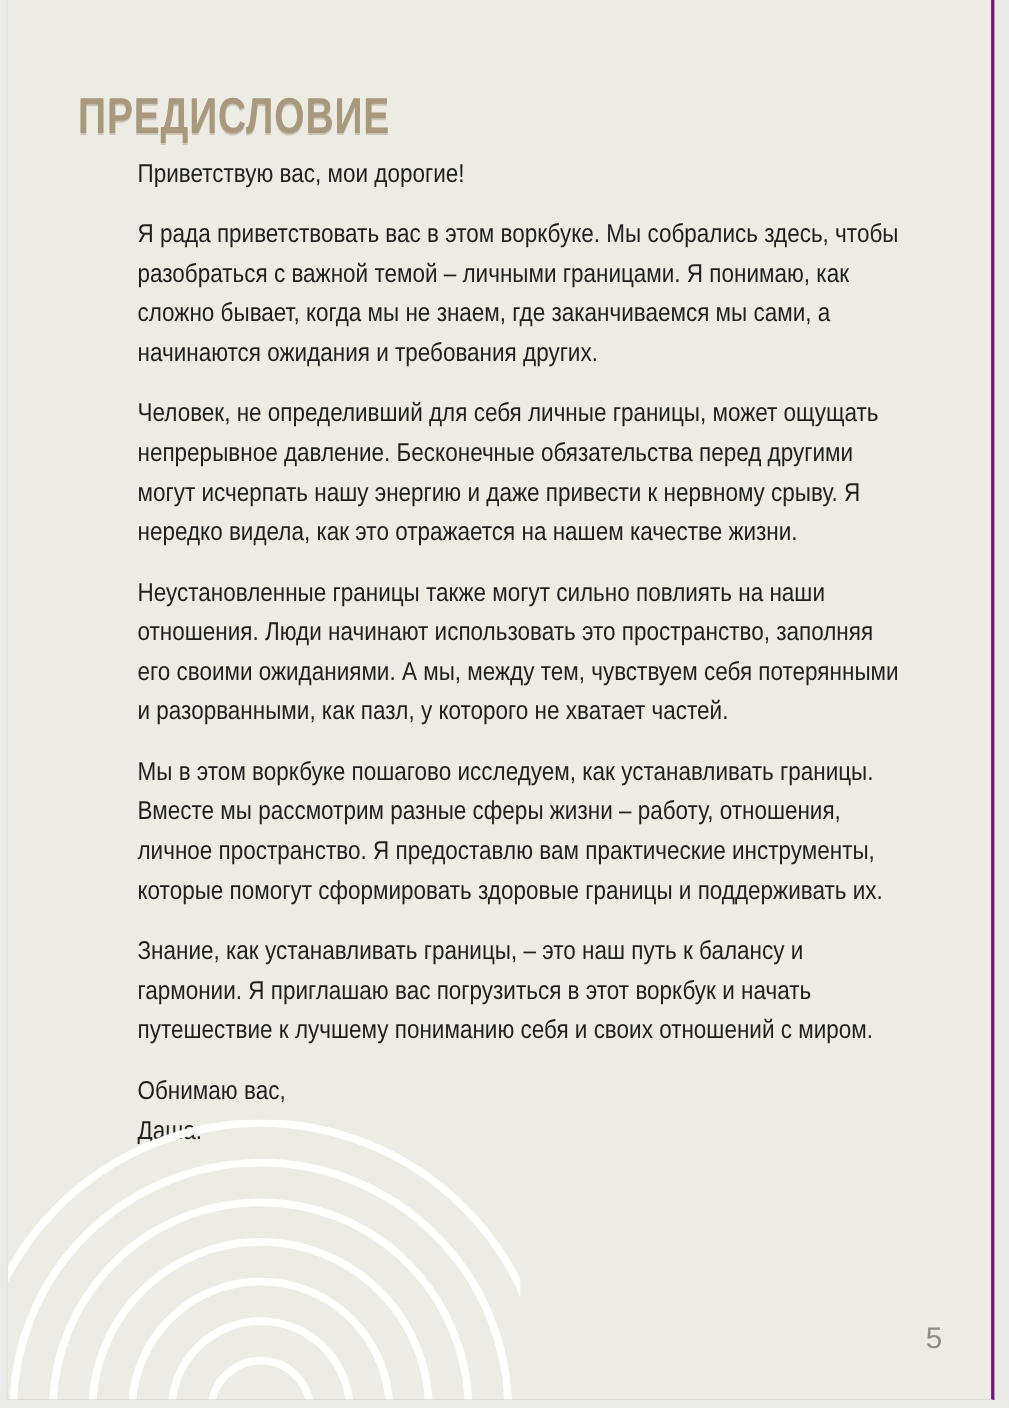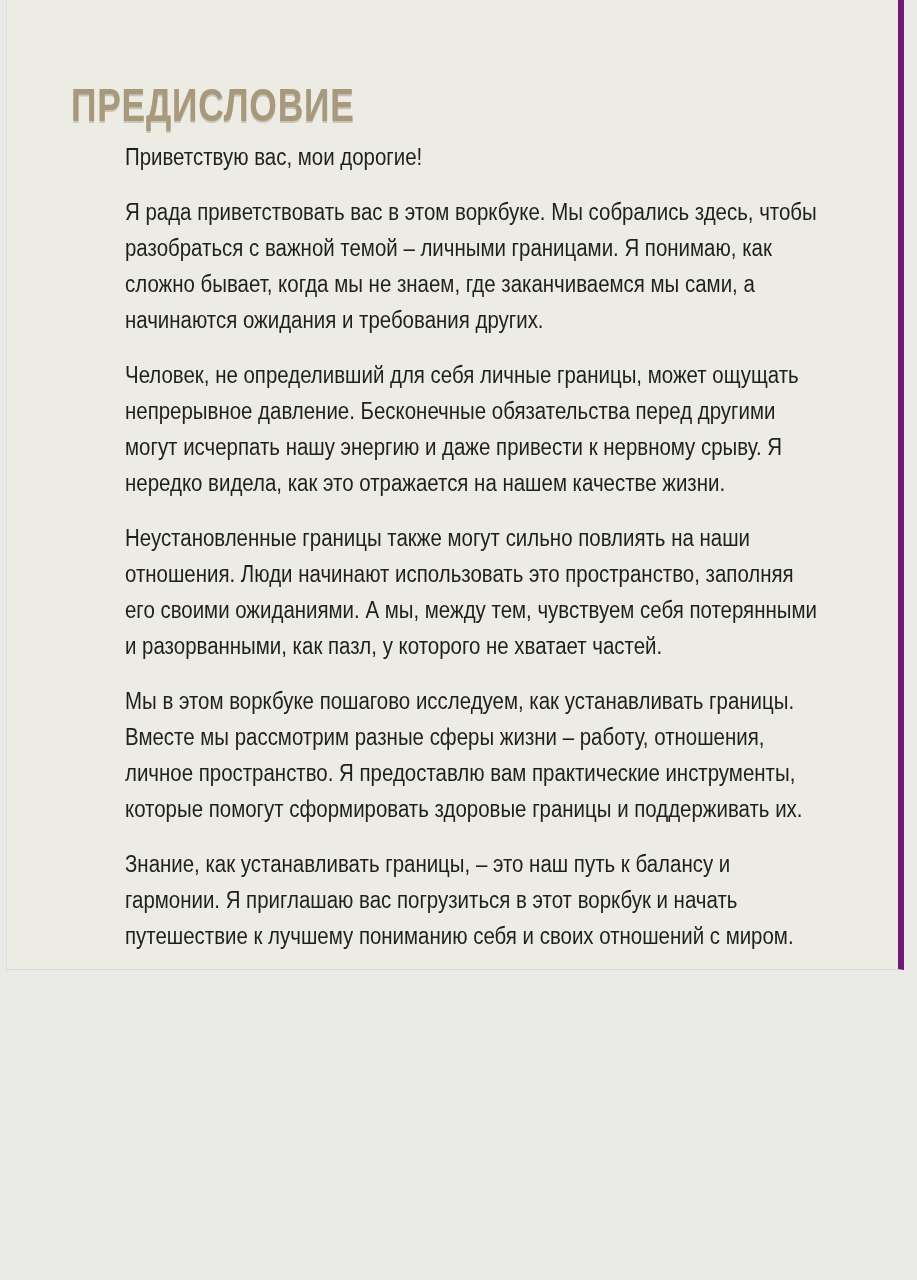--- a/index.html
+++ b/index.html
@@ -13,23 +13,23 @@
     height: 1280px;
     overflow: hidden;
     background: #e9e9e7;
     font-family: "Liberation Sans", sans-serif;
   }
   .page {
     position: absolute;
     left: 6px;
     top: 0;
     width: 898px;
-    height: 970px;
+    height: 1273px;
     background: #ecebe4;
-    border-right: 6px solid #701a75;
+    border-right: 3px solid #701a75;
     border-left: 1px solid #dededb;
     border-bottom: 1px solid #d9d9d5;
     box-sizing: border-box;
     overflow: hidden;
   }
   .edge-right {
     position: absolute;
     top: 0;
     right: 0;
     width: 12px;

